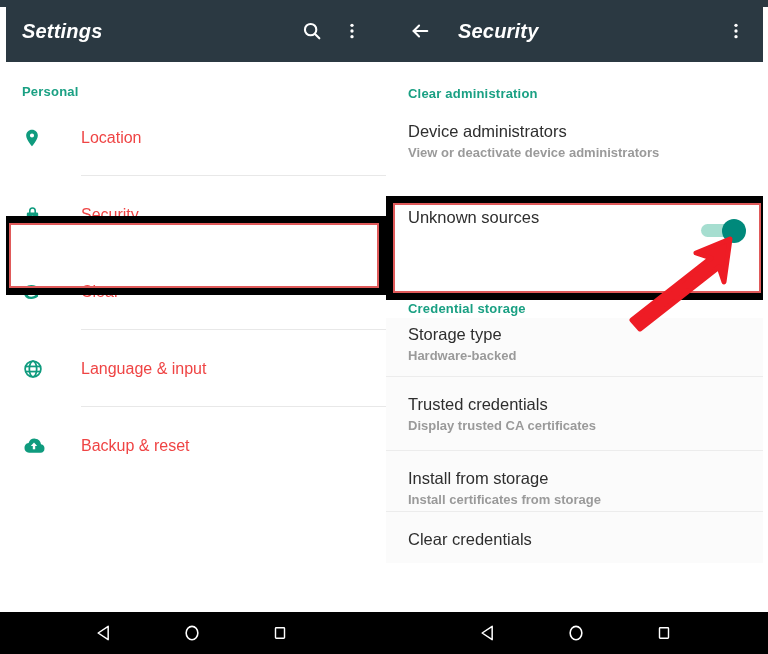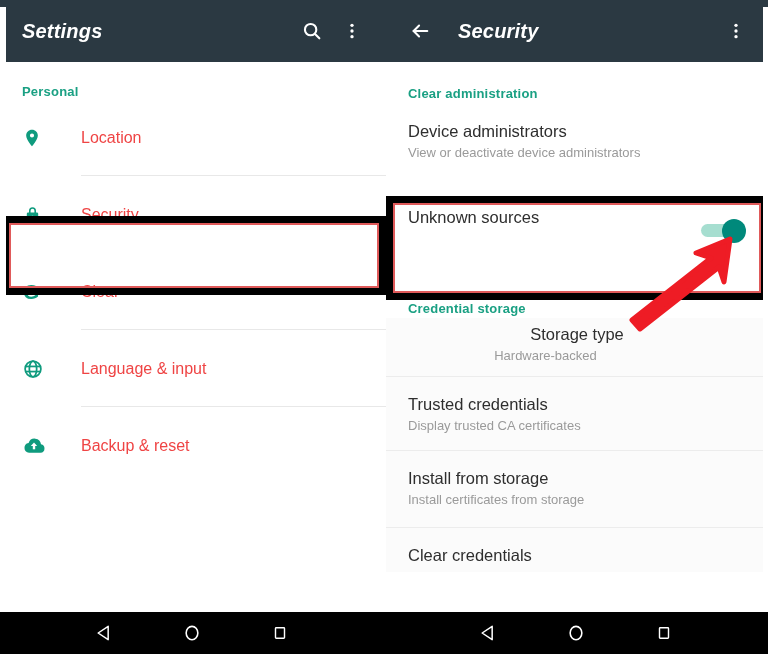--- a/index.html
+++ b/index.html
@@ -114,20 +114,21 @@
   }
   .rrow.white { background: #ffffff; margin-top: 12px; }
   .rtitle {
     font-size: 16.5px; color: #2e2e2e; font-weight: normal;
     line-height: 21px;
   }
   .rsub {
     font-size: 13px; color: #9a9a9a; line-height: 17px;
     margin-top: 2px;
     max-width: 275px;
+    font-weight: bold;
   }
   .rrow .rdiv {
     position: absolute; left: 0; right: 0; bottom: 0;
     height: 1px; background: #ececec;
   }
 
   
   .toggle {
     position: absolute;
     right: 22px; top: 32px;
@@ -307,33 +308,33 @@
       <div class="rrow white" style="height:96px;padding-top:18px;">
         <div class="rtitle">Unknown sources</div>
         <div class="toggle">
           <span class="track"></span>
           <span class="thumb"></span>
         </div>
       </div>
 
       <div class="section-header" style="padding-top:16px;">Credential storage</div>
 
-      <div class="rrow" style="padding-top:6px;text-align:center;">
+      <div class="rrow" style="padding-top:6px;">
         <div class="rtitle">Storage type</div>
         <div class="rsub">Hardware-backed</div>
         <span class="rdiv"></span>
       </div>
 
       <div class="rrow" style="padding-top:17px;padding-bottom:17px;">
         <div class="rtitle">Trusted credentials</div>
         <div class="rsub">Display trusted CA certificates</div>
         <span class="rdiv"></span>
       </div>
 
-      <div class="rrow" style="padding-top:17px;padding-bottom:20px;">
+      <div class="rrow" style="padding-top:17px;padding-bottom:4px;">
         <div class="rtitle">Install from storage</div>
         <div class="rsub">Install certificates from storage</div>
         <span class="rdiv"></span>
       </div>
 
       <div class="rrow" style="padding-top:17px;">
         <div class="rtitle">Clear credentials</div>
       </div>
     </div>
   </div>

